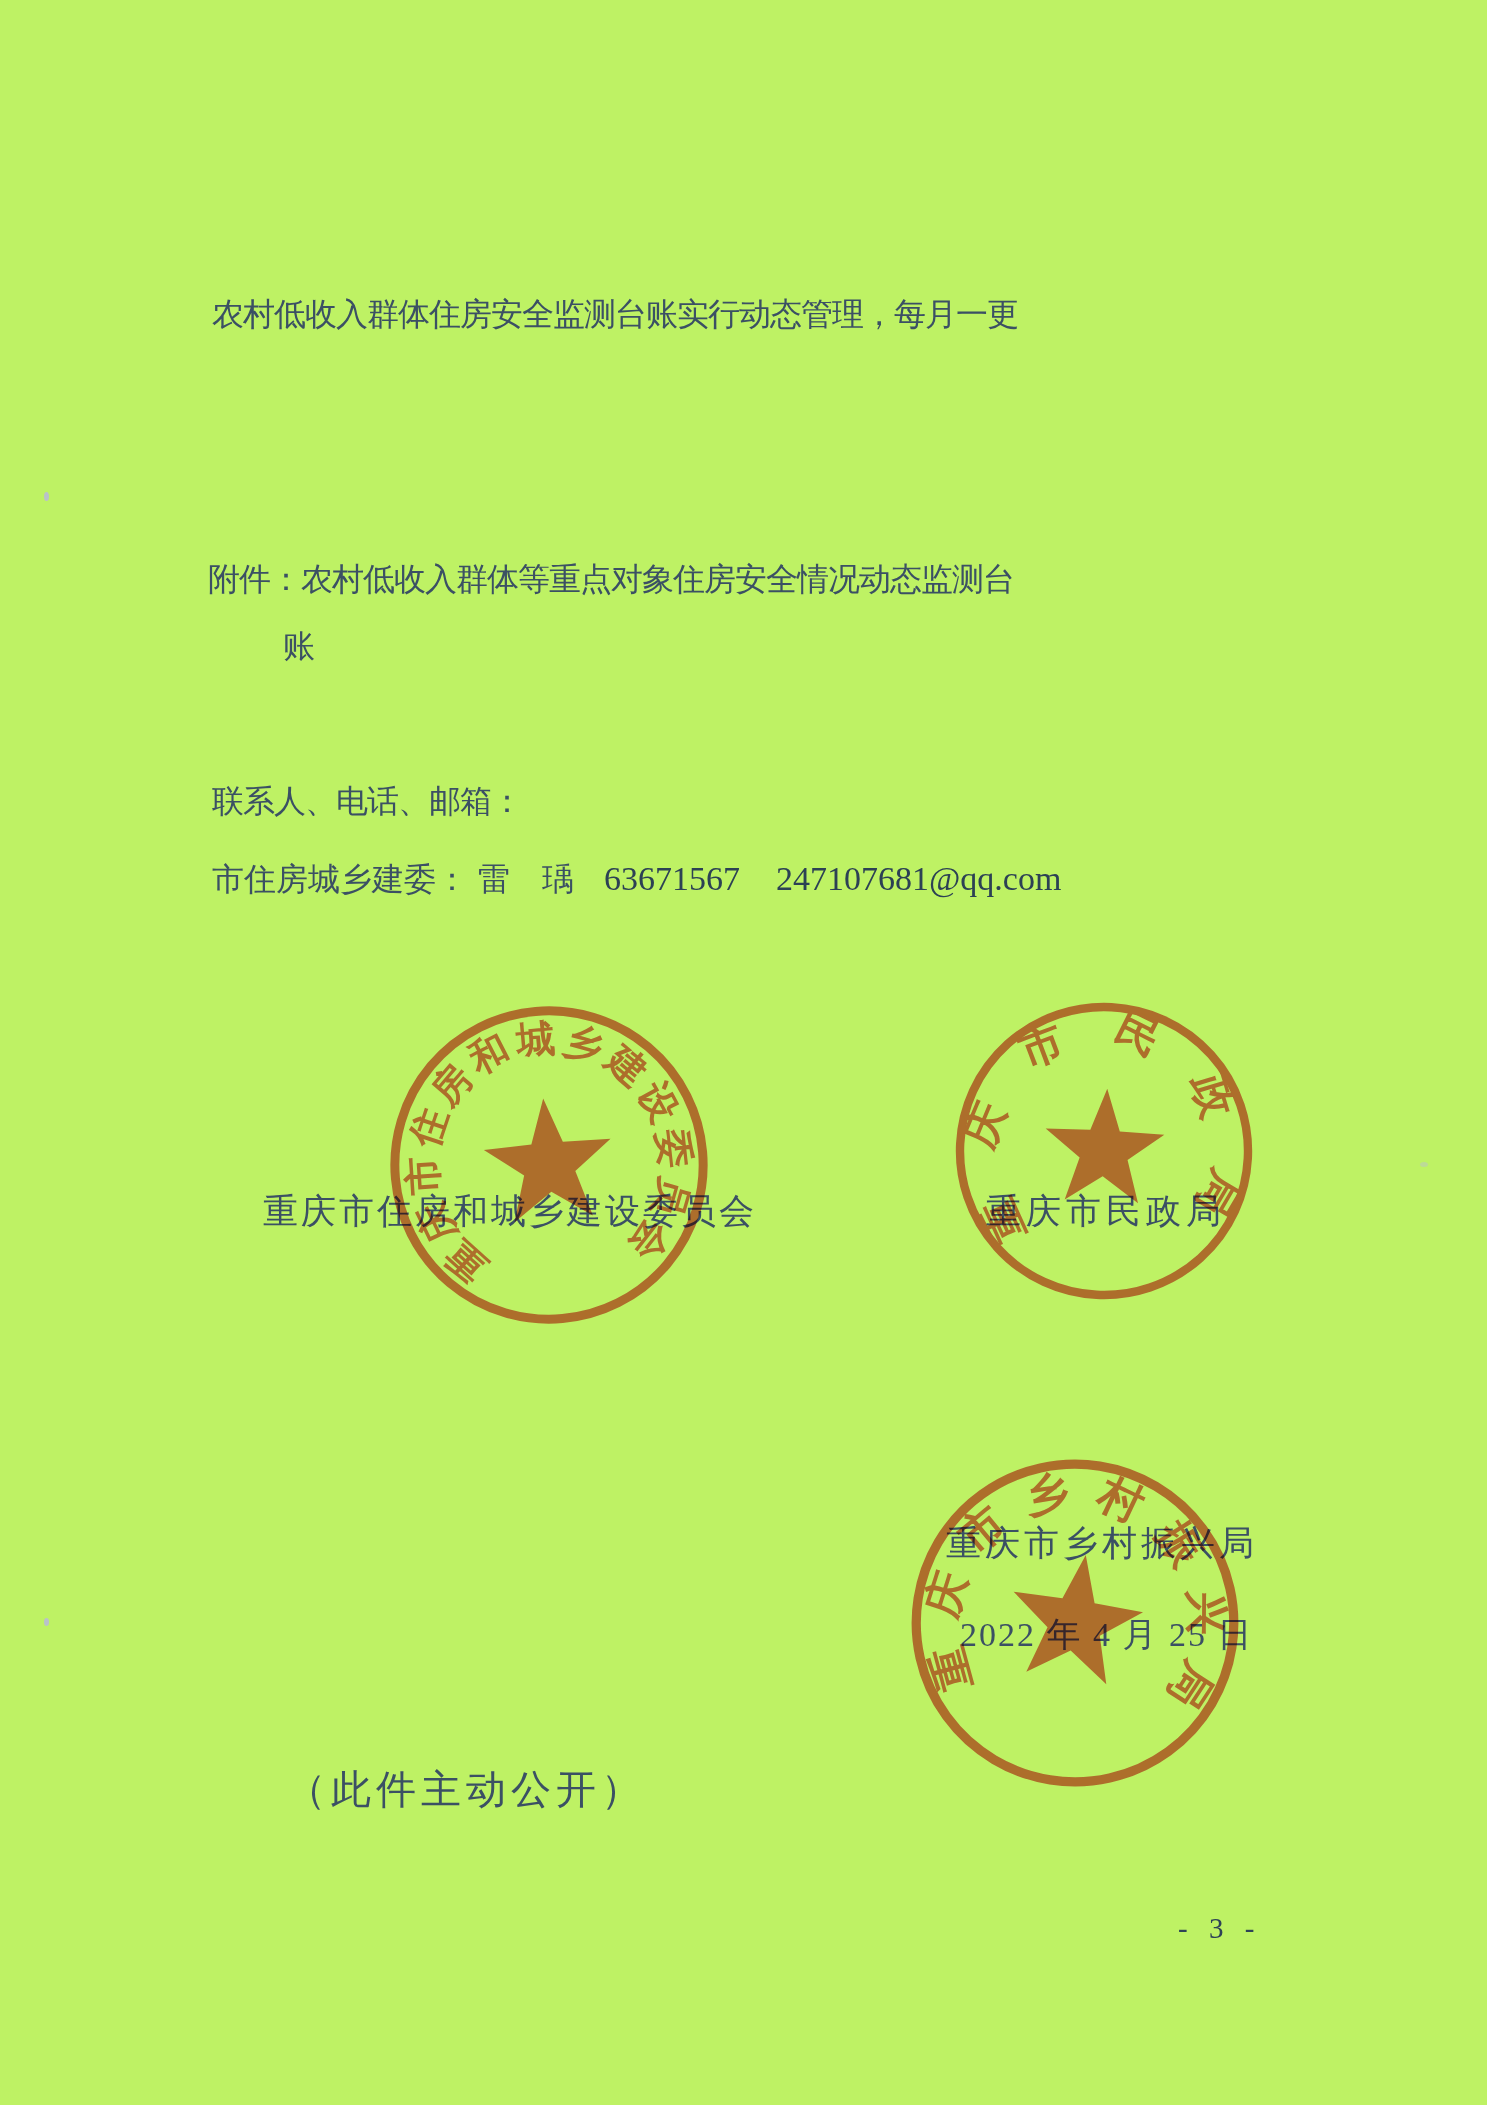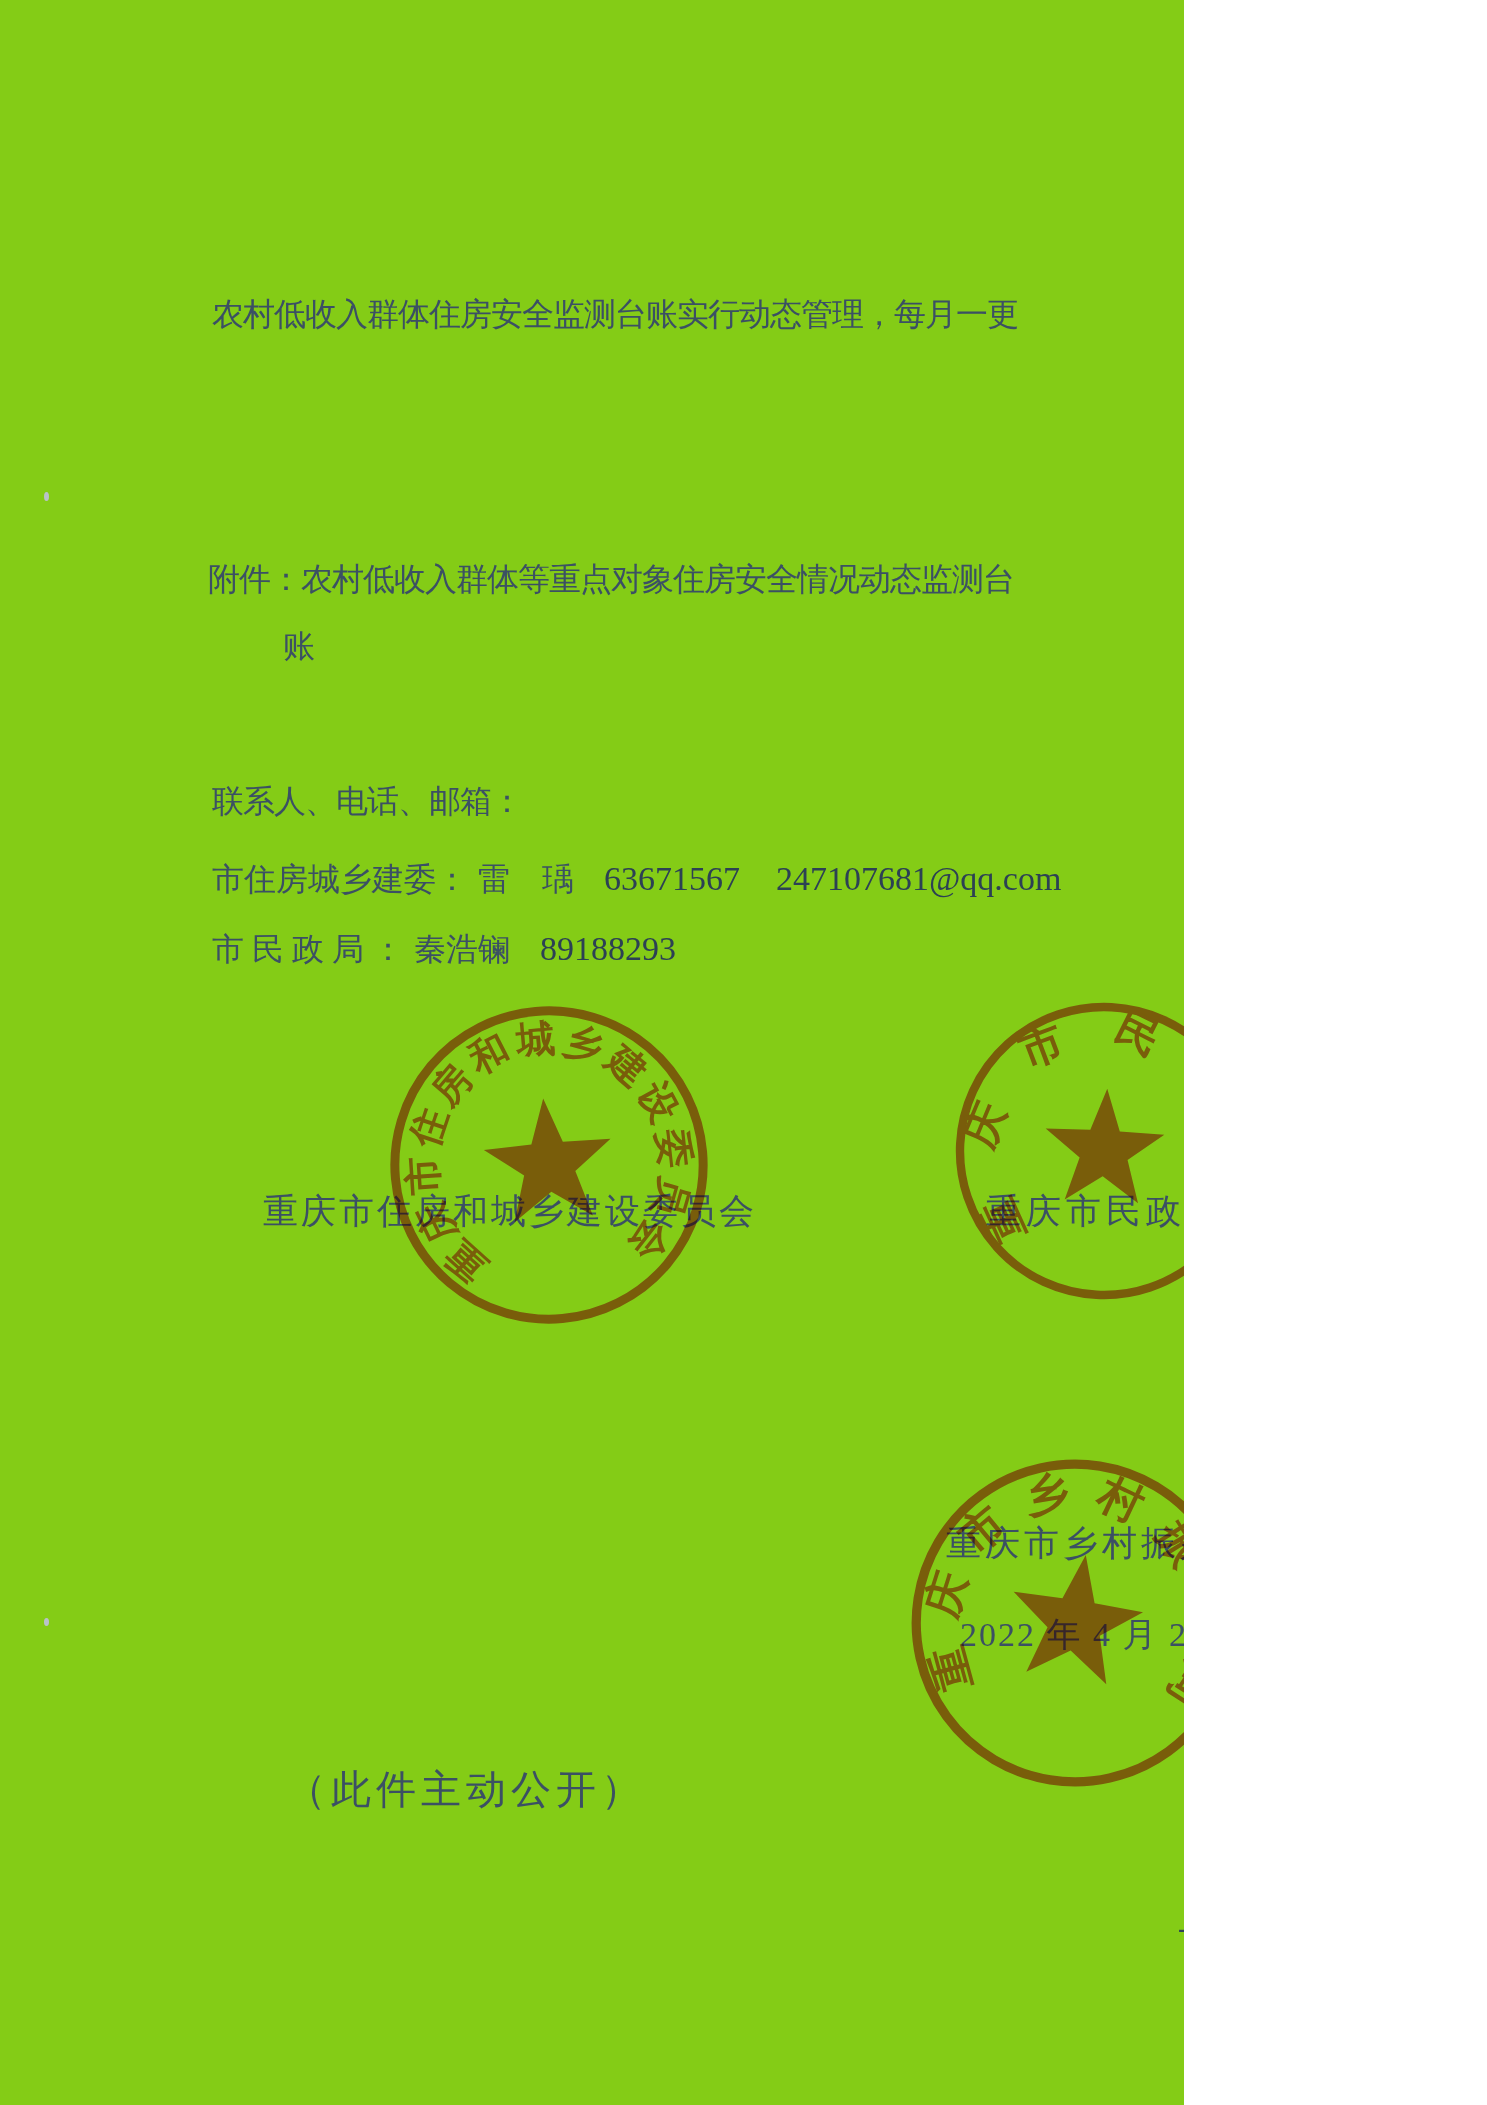--- a/index.html
+++ b/index.html
@@ -1,19 +1,19 @@
 <!DOCTYPE html>
 <html><head>
 <meta charset="utf-8">
 <style>
   html,body{margin:0;padding:0;background:#ffffff;}
   .doc{
     position:relative;
-    width:1184px;height:2105px;
-    background:#84cc16;
+    width:1487px;height:2105px;
+    background:#bef264;
     overflow:hidden;
     font-family:"Liberation Serif","DejaVu Serif",serif;
   }
   .t{
     position:absolute;
     margin:0;
     color:#3b5064;
     font-size:32px;
     letter-spacing:-1px;
     white-space:nowrap;
@@ -65,23 +65,20 @@
   <p class="t" id="l1">农村低收入群体住房安全监测台账实行动态管理，每月一更</p>
 
   <p class="t" id="a1">附件：农村低收入群体等重点对象住房安全情况动态监测台</p>
   <p class="t" id="a2">账</p>
 
   <p class="t" id="ch">联系人、电话、邮箱：</p>
 
   <div class="crow" id="r1">
     <span>市住房城乡建委：</span><span class="cname">雷　瑀</span><span class="cphone">63671567</span><span class="cemail">247107681@qq.com</span>
   </div>
-  <div class="crow" id="r2">
-    <span>市 民 政 局 ：</span><span class="cname">秦浩镧</span><span class="cphone">89188293</span>
-  </div>
 
   <p class="t" id="org1">重庆市住房和城乡建设委员会</p>
   <p class="t" id="org2">重庆市民政局</p>
   <p class="t" id="org3">重庆市乡村振兴局</p>
   <p class="t" id="date">2022 年 4 月 25 日</p>
 
   <p class="t" id="disc">（此件主动公开）</p>
   <p class="t" id="pn">- 3 -</p>
 
   <svg class="seal" id="seal1" viewBox="0 0 260 260">

